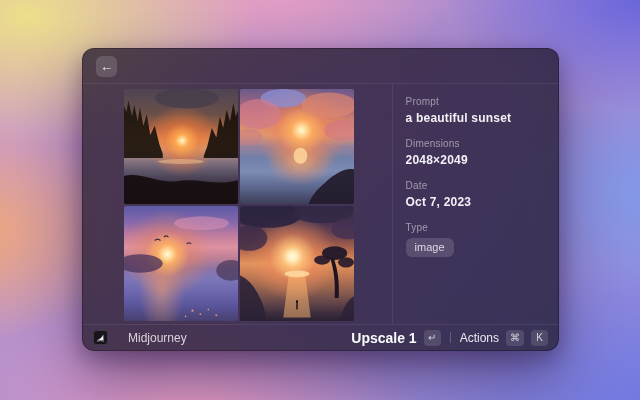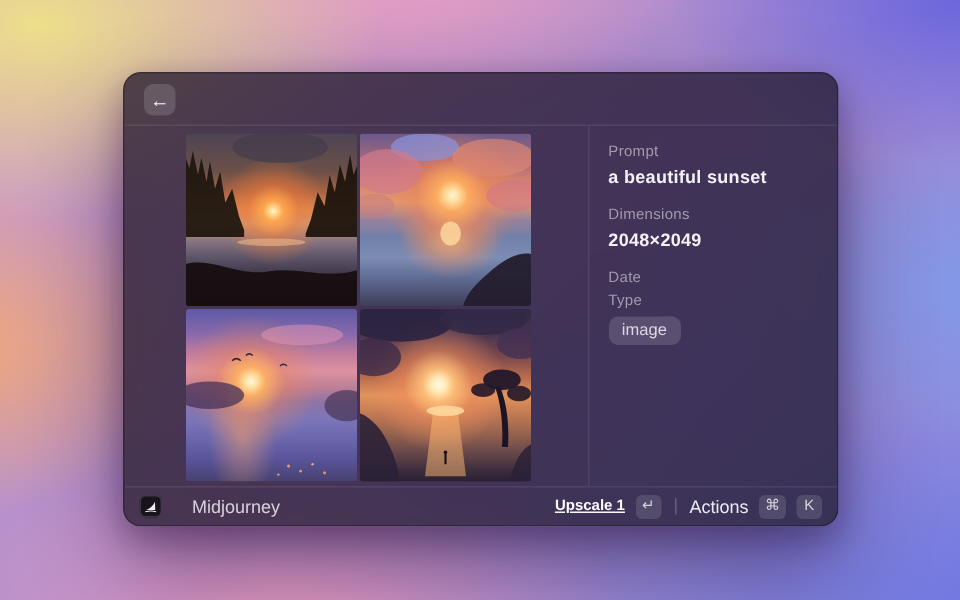--- a/index.html
+++ b/index.html
@@ -65,21 +65,21 @@
   .footer { flex: 0 0 26px; display: flex; align-items: center;
             justify-content: space-between; padding: 0 10px;
             border-top: 1px solid rgba(255,255,255,0.08); }
   .f-left { display: flex; align-items: center; gap: 20px; }
   .mj-icon { width: 15px; height: 15px; border-radius: 4px; background: #17141c;
              box-shadow: inset 0 0 0 1px rgba(255,255,255,0.16);
              display: flex; align-items: center; justify-content: center; }
   .app-name { font-size: 12px; color: rgba(255,255,255,0.78); }
   .f-right { display: flex; align-items: center; gap: 7px; }
   .action-group { display: flex; align-items: center; gap: 7px; cursor: pointer; }
-  .action-primary { font-size: 10px; font-weight: 700; color: #fbfafd; text-decoration: underline; }
+  .action-primary { font-size: 14px; font-weight: 700; color: #fbfafd; }
   .action-secondary { font-size: 12px; font-weight: 400; color: #eceaf0; }
   .key { height: 16px; min-width: 17px; padding: 0 4px; border-radius: 4px;
          background: rgba(255,255,255,0.12); color: #d6d1dd; font-size: 10px;
          display: flex; align-items: center; justify-content: center; line-height: 1; }
   .vsep { width: 1px; height: 11px; background: rgba(255,255,255,0.22); margin: 0 2px; }
 </style>
 </head>
 <body>
 
 <div id="screen">
@@ -159,20 +159,21 @@
         <div>
           <div class="f-label">Prompt</div>
           <div class="f-value">a beautiful sunset</div>
         </div>
         <div>
           <div class="f-label">Dimensions</div>
           <div class="f-value">2048×2049</div>
         </div>
         <div>
           <div class="f-label">Date</div>
+          <div class="f-value">Oct 7, 2023</div>
         </div>
         <div>
           <div class="f-label">Type</div>
           <span class="badge">image</span>
         </div>
       </div>
     </div>
 
     <div class="footer">
       <div class="f-left">

